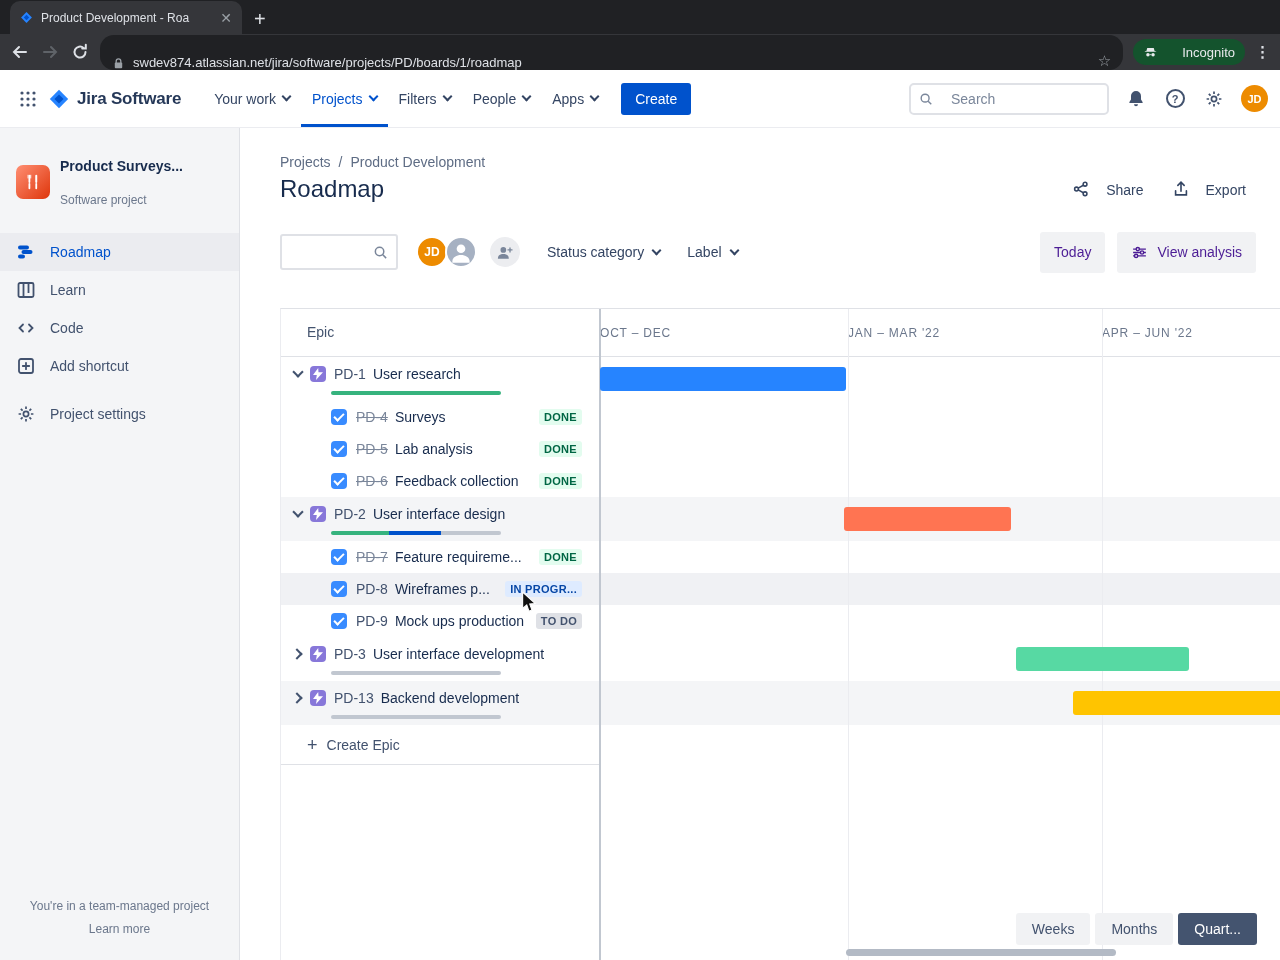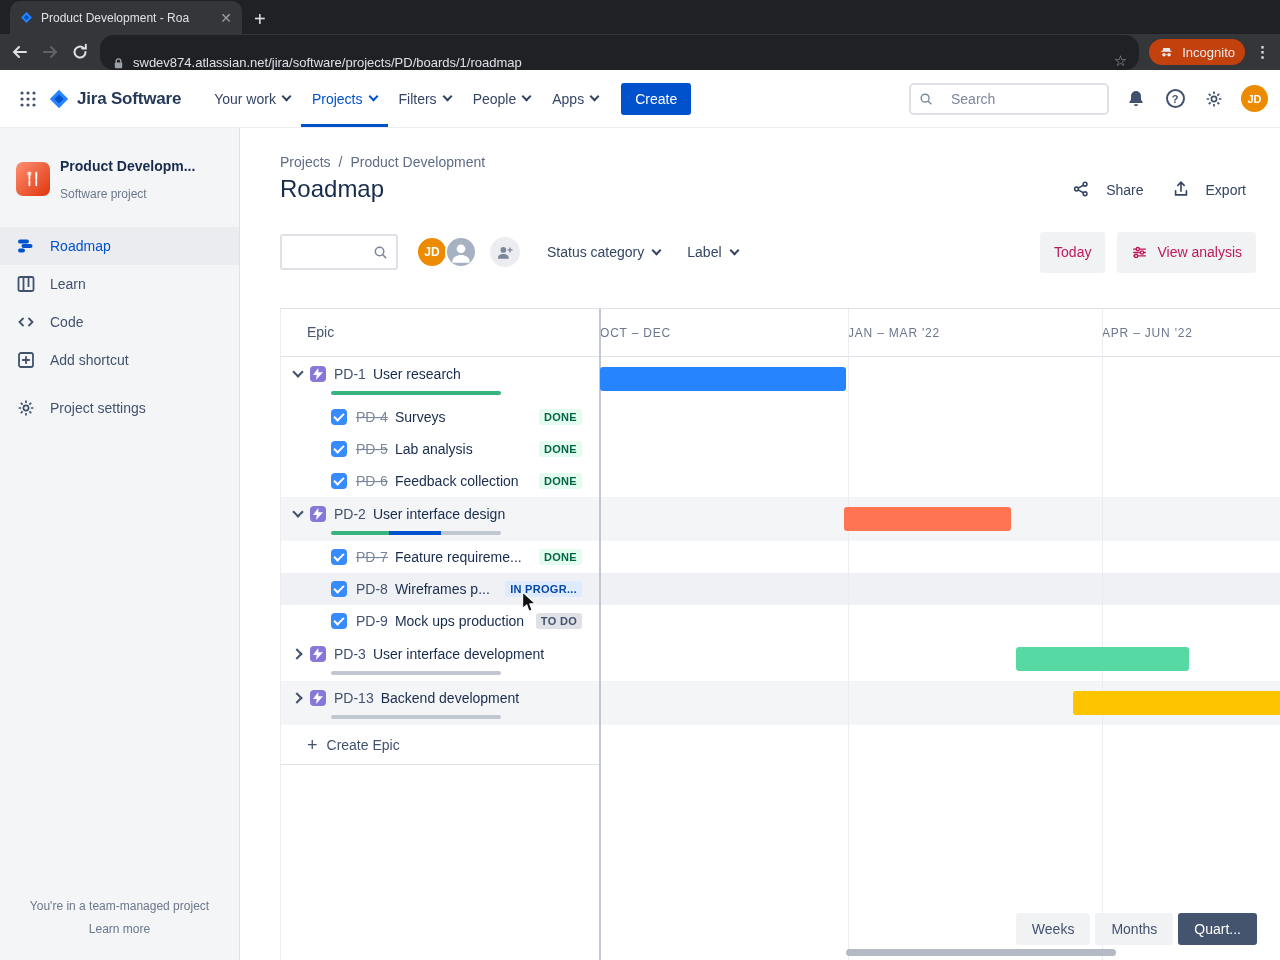--- a/index.html
+++ b/index.html
@@ -13,21 +13,21 @@
 .tab-title{flex:1;white-space:nowrap;overflow:hidden}
 .tab-close{color:#9AA0A6;font-size:14px;flex:none;cursor:pointer}
 .newtab{color:#DEE1E6;font-size:20px;margin:0 0 5px 12px;cursor:pointer;line-height:1}
 .btoolbar{height:36px;background:#35363A;display:flex;align-items:center;padding:0 10px;gap:10px}
 .bt-ic{width:20px;height:20px;color:#DEE1E6;flex:none;cursor:pointer}
 .bt-ic.dim{color:#5F6368}
 .urlbar{flex:1;height:35px;background:#202124;border-radius:14px;display:flex;align-items:flex-end;gap:8px;padding:0 12px;color:#DEE1E6;font-size:13px}
 .url-lock{width:13px;height:13px;color:#9AA0A6;flex:none}
 .url-text{flex:1;white-space:nowrap;overflow:hidden}
 .url-star{color:#9AA0A6;font-size:15px;cursor:pointer}
-.incog{height:26px;background:#c2410c;border-radius:13px;display:flex;align-items:center;gap:8px;padding:0 10px;color:#E8EAED;font-size:13px;flex:none}
+.incog{height:26px;background:#14532d;border-radius:13px;display:flex;align-items:center;gap:24px;padding:0 10px;color:#E8EAED;font-size:13px;flex:none}
 .incog svg{width:15px;height:15px}
 .bdots{color:#DEE1E6;font-size:15px;cursor:pointer;font-weight:700}
 
 
 .jnav{height:58px;background:#fff;display:flex;align-items:center;padding:0 12px;border-bottom:1px solid #EBECF0}
 .grid-ic{width:32px;height:32px;display:flex;align-items:center;justify-content:center;color:#42526E;cursor:pointer;flex:none}
 .jlogo{display:flex;align-items:center;gap:7px;margin:0 8px 0 4px;cursor:pointer;flex:none}
 .jlogo svg{width:22px;height:22px}
 .jlogo-text{font-size:17px;font-weight:600;color:#253858;letter-spacing:-.2px;white-space:nowrap}
 .jmenu{display:flex;align-items:stretch;height:100%;margin-left:14px}
@@ -45,21 +45,21 @@
 .help-ic{width:19px;height:19px;border:2px solid #42526E;border-radius:50%;font-size:11px;font-weight:700;color:#42526E;display:flex;align-items:center;justify-content:center}
 .avatar-sm{width:27px;height:27px;border-radius:50%;background:#ED8B00;color:#fff;font-size:11px;font-weight:700;display:flex;align-items:center;justify-content:center;cursor:pointer}
 
 
 .workspace{display:flex;height:832px}
 .sidebar{width:240px;background:#F4F5F7;border-right:1px solid #DFE1E6;position:relative;flex:none}
 .proj{display:flex;align-items:center;gap:10px;padding:30px 16px 26px}
 .proj-avatar{width:34px;height:34px;border-radius:7px;background:linear-gradient(135deg,#FF8F73,#DE350B);display:flex;align-items:center;justify-content:center;flex:none}
 .proj-avatar svg{width:18px;height:18px}
 .proj-name{font-size:14px;font-weight:700;color:#172B4D;line-height:1.2}
-.proj-type{font-size:12px;color:#6B778C;margin-top:12px}
+.proj-type{font-size:12px;color:#6B778C;margin-top:18px}
 .side-item{display:flex;align-items:center;gap:14px;height:38px;padding:0 16px;color:#42526E;cursor:pointer}
 .side-item:last-child{margin-top:10px}
 .side-item.active{background:#EBECF0;color:#0052CC;font-weight:500}
 .side-ic{width:20px;height:20px;display:flex;align-items:center;justify-content:center;flex:none}
 .side-ic svg{width:20px;height:20px}
 .side-foot{position:absolute;bottom:24px;left:0;right:0;text-align:center;color:#6B778C;font-size:12px}
 .side-foot .lm{margin-top:9px;cursor:pointer}
 
 
 .main{flex:1;position:relative;background:#fff;min-width:0}
@@ -76,21 +76,21 @@
 .rsearch svg{width:15px;height:15px;flex:none}
 .av-group{display:flex;align-items:center;margin-left:18px}
 .av{width:32px;height:32px;border-radius:50%;border:2px solid #fff;display:flex;align-items:center;justify-content:center;flex:none;cursor:pointer}
 .av-jd{background:#ED8B00;color:#fff;font-size:12px;font-weight:700}
 .av-generic{background:#A6B1C2;margin-left:-3px}
 .av-generic svg{width:26px;height:26px}
 .av-add{width:30px;height:30px;background:#ECEDF0;margin-left:13px;border:none;color:#7A869A}
 .av-add svg{width:20px;height:20px}
 .filter{display:flex;align-items:center;gap:9px;margin-left:27px;color:#344563;font-weight:500;cursor:pointer;white-space:nowrap}
 .rt-right{margin-left:auto;display:flex;gap:12px}
-.gbtn{background:#F1F2F4;border:none;border-radius:3px;padding:12px 14px;font:inherit;font-size:14px;font-weight:500;color:#be185d;cursor:pointer;display:flex;align-items:center;gap:9px;white-space:nowrap}
+.gbtn{background:#F1F2F4;border:none;border-radius:3px;padding:12px 14px;font:inherit;font-size:14px;font-weight:500;color:#4c1d95;cursor:pointer;display:flex;align-items:center;gap:9px;white-space:nowrap}
 .gbtn svg{width:17px;height:17px}
 
 
 .timeline{position:absolute;top:180px;left:40px;right:0;bottom:0;border-left:1px solid #EBECF0;border-top:1px solid #DFE1E6;overflow:hidden}
 .tl-head{height:48px;border-bottom:1px solid #DFE1E6;position:relative}
 .epic-h{line-height:47px;padding-left:26px;color:#44546F;font-weight:500}
 .period{position:absolute;top:0;line-height:48px;font-size:12px;color:#6B778C;letter-spacing:.8px;white-space:nowrap}
 .p0{left:319px;width:248px}.p1{left:567px;width:254px}.p2{left:821px;width:254px}
 .vmain{position:absolute;top:0;bottom:0;left:318px;width:2px;background:#C1C7D0;z-index:2}
 .vline{position:absolute;top:0;bottom:0;width:1px;background:#EBECF0;z-index:2}
@@ -265,21 +265,21 @@
         <svg viewBox="0 0 20 20" fill="#fff">
             <rect x="5" y="2" width="2" height="9" rx="1"></rect>
             <rect x="4" y="2" width="1" height="4"></rect>
             <rect x="7" y="2" width="1" height="4"></rect>
             <rect x="12.5" y="2" width="2.2" height="9" rx="1.1"></rect>
             <rect x="5" y="11" width="2" height="7" rx="1"></rect>
             <rect x="12.6" y="11" width="2" height="7" rx="1"></rect>
           </svg>
       </span>
       <div>
-        <div class="proj-name">Product Developm...</div>
+        <div class="proj-name">Product Surveys...</div>
         <div class="proj-type">Software project</div>
       </div>
     </div>
     <div>
         <div class="side-item active">
           <span class="side-ic">
             <svg viewBox="0 0 20 20" fill="currentColor">
               <rect x="2" y="3.5" width="11" height="4" rx="2"></rect>
               <rect x="5.5" y="8" width="11" height="4" rx="2"></rect>
               <rect x="2" y="12.5" width="7" height="4" rx="2"></rect>

